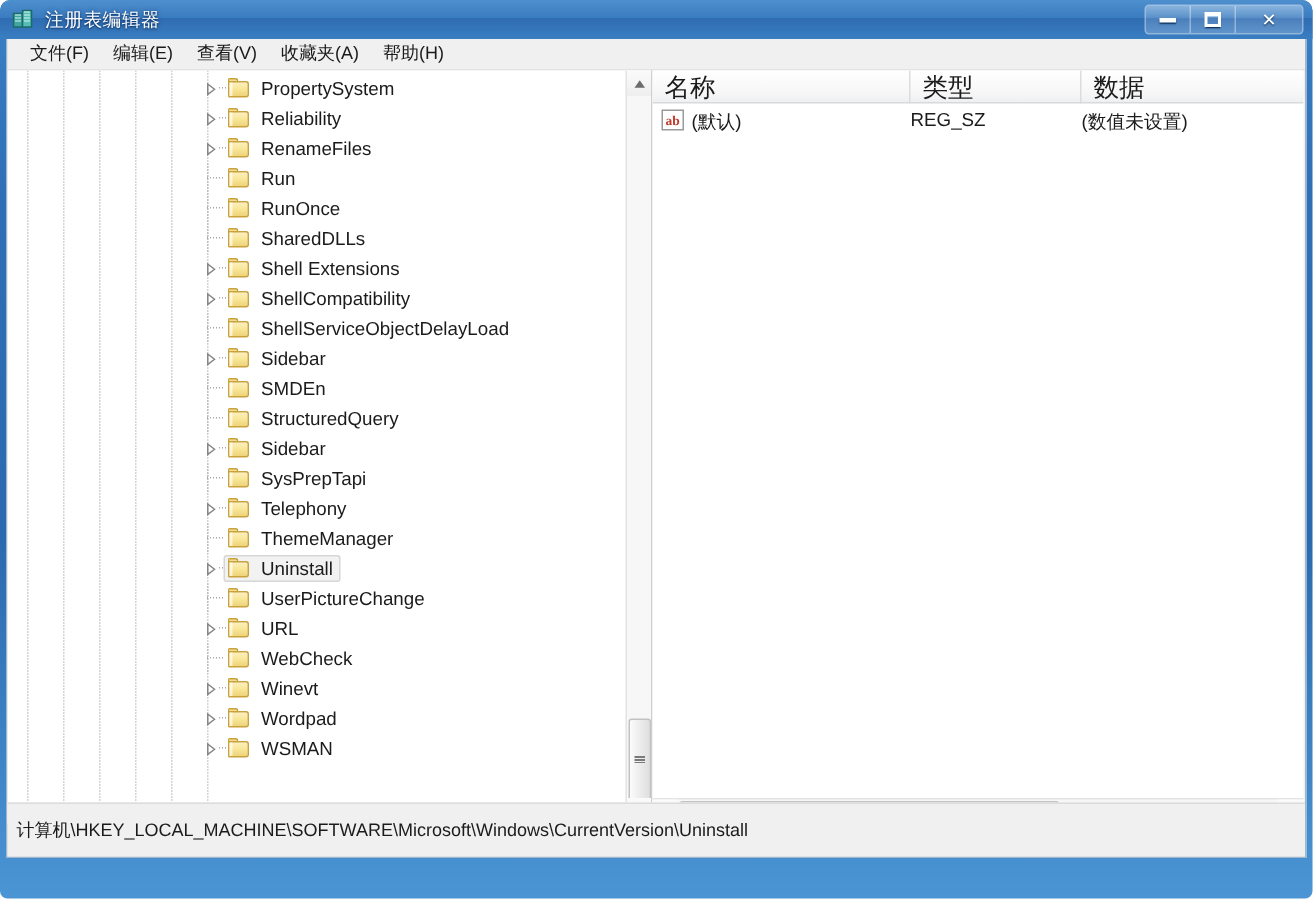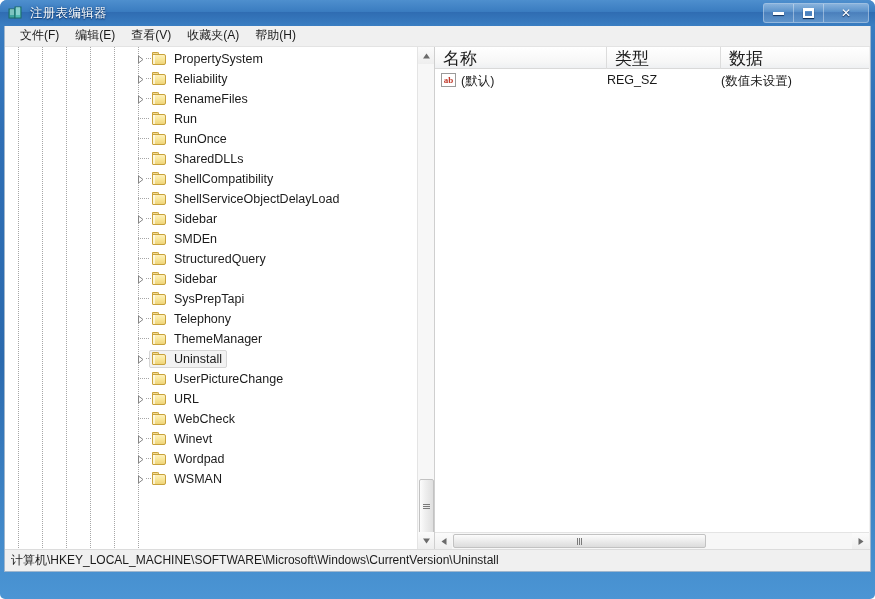--- a/index.html
+++ b/index.html
@@ -321,21 +321,21 @@
     background: linear-gradient(to bottom, #fcfcfc 0%, #efefef 40%, #dcdcdc 100%);
     border: 1px solid #c2c2c2;
     border-radius: 2px;
     display: flex; align-items: center; justify-content: center;
   }
 
   
   #statusbar {
     position: absolute;
     left: 0; bottom: 0;
-    width: 865px; height: 22px;
+    width: 865px; height: 36px;
     background: #f0f0f0;
     border-top: 1px solid #dcdcdc;
     display: flex; align-items: center;
     padding-left: 6px;
   }
   #statusbar .status-text {
     font-size: 12px;
     color: #1b1b1b;
     white-space: nowrap;
   }
@@ -470,20 +470,36 @@
               <div class="tw-stub"></div>
               <div class="tw-dots"></div>
               <div class="tree-icon">
                 <div class="folder">
                   <div class="ft"></div>
                   <div class="fb"></div>
                   <div class="fs"></div>
                 </div>
               </div>
               <div class="tree-label">SharedDLLs</div>
+            </div>
+            <div class="tree-row">
+              <div class="tw-arrow">
+                <svg width="9" height="9" viewBox="0 0 9 9">
+                  <polygon points="2.5,1 7,4.5 2.5,8" fill="none" stroke="#868686" stroke-width="1"></polygon>
+                </svg>
+              </div>
+              <div class="tw-dots" style="left: 141px; width: 5px;"></div>
+              <div class="tree-icon">
+                <div class="folder">
+                  <div class="ft"></div>
+                  <div class="fb"></div>
+                  <div class="fs"></div>
+                </div>
+              </div>
+              <div class="tree-label">Shell Extensions</div>
             </div>
             <div class="tree-row">
               <div class="tw-arrow">
                 <svg width="9" height="9" viewBox="0 0 9 9">
                   <polygon points="2.5,1 7,4.5 2.5,8" fill="none" stroke="#868686" stroke-width="1"></polygon>
                 </svg>
               </div>
               <div class="tw-dots" style="left: 141px; width: 5px;"></div>
               <div class="tree-icon">
                 <div class="folder">

